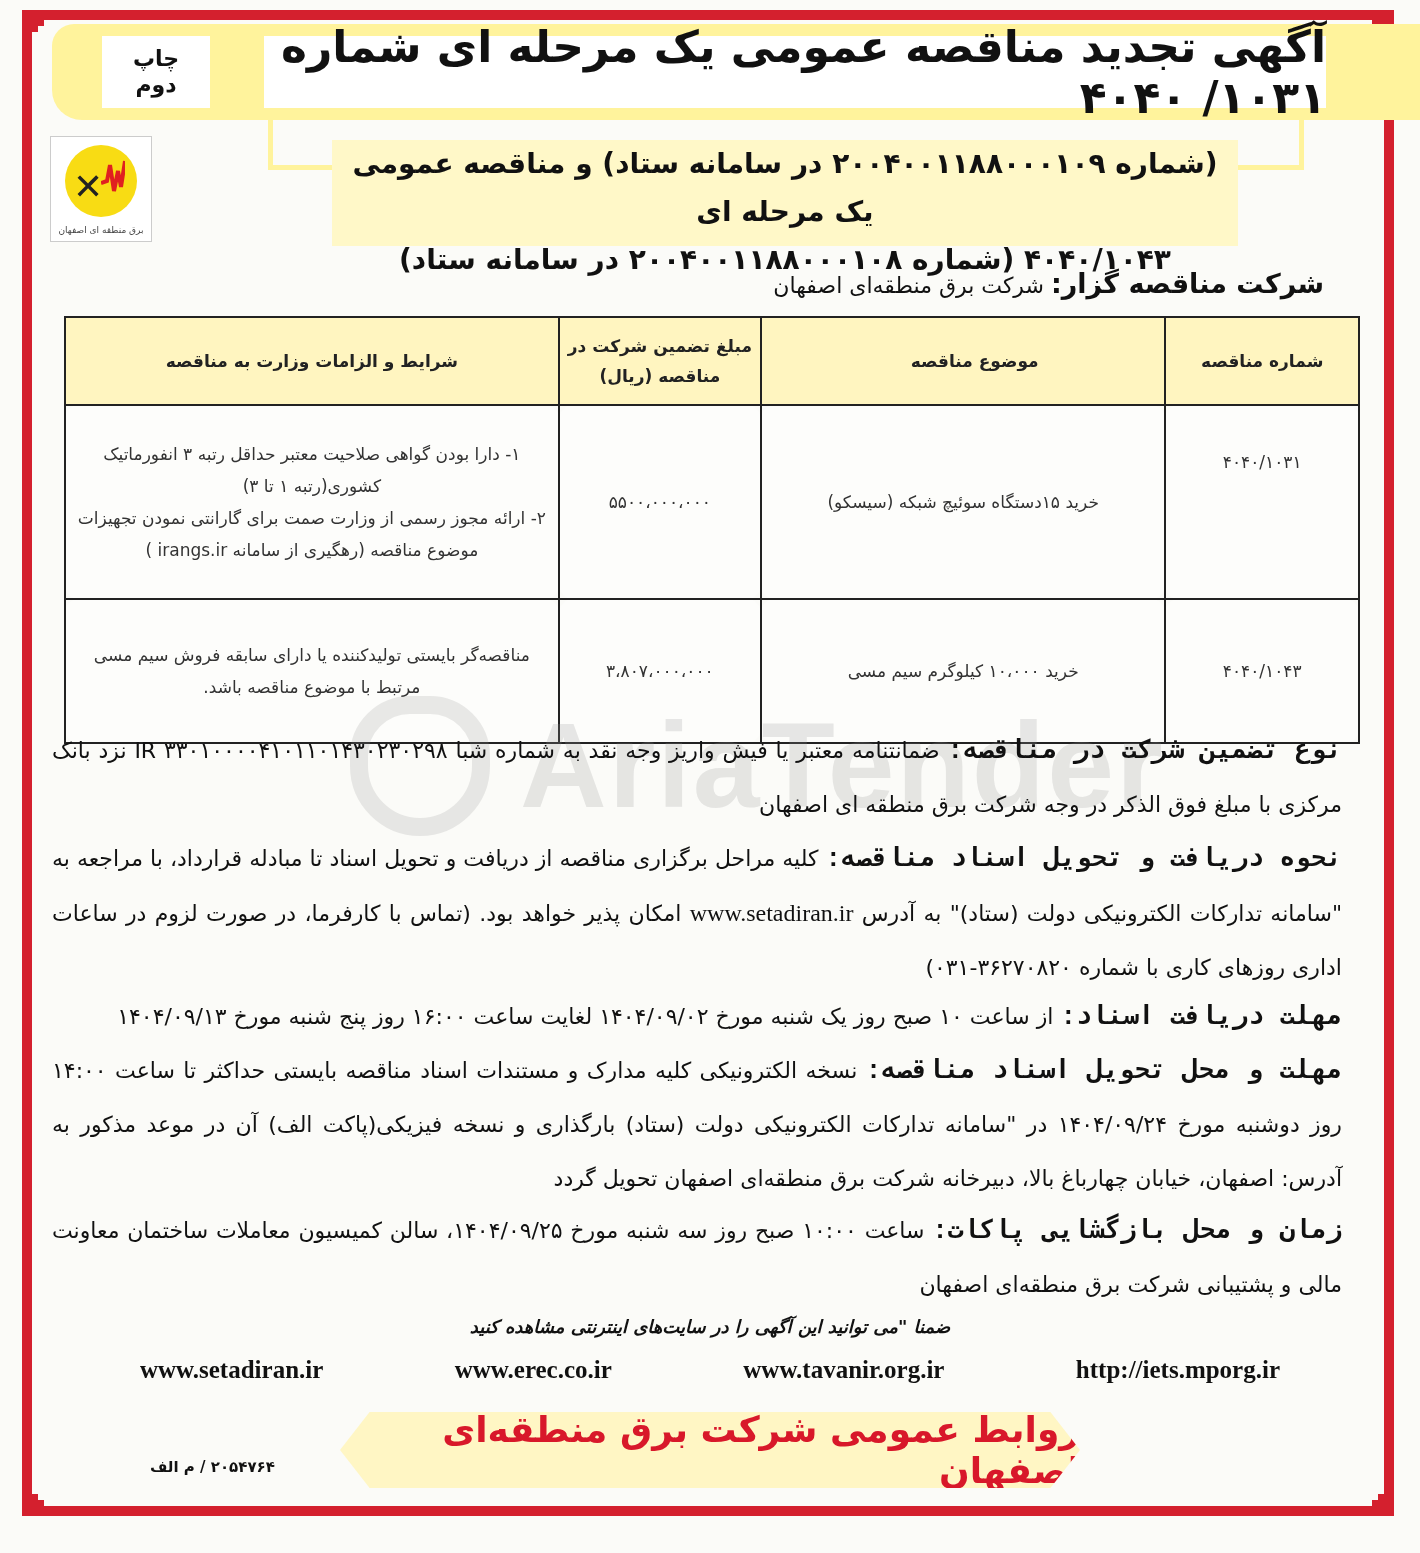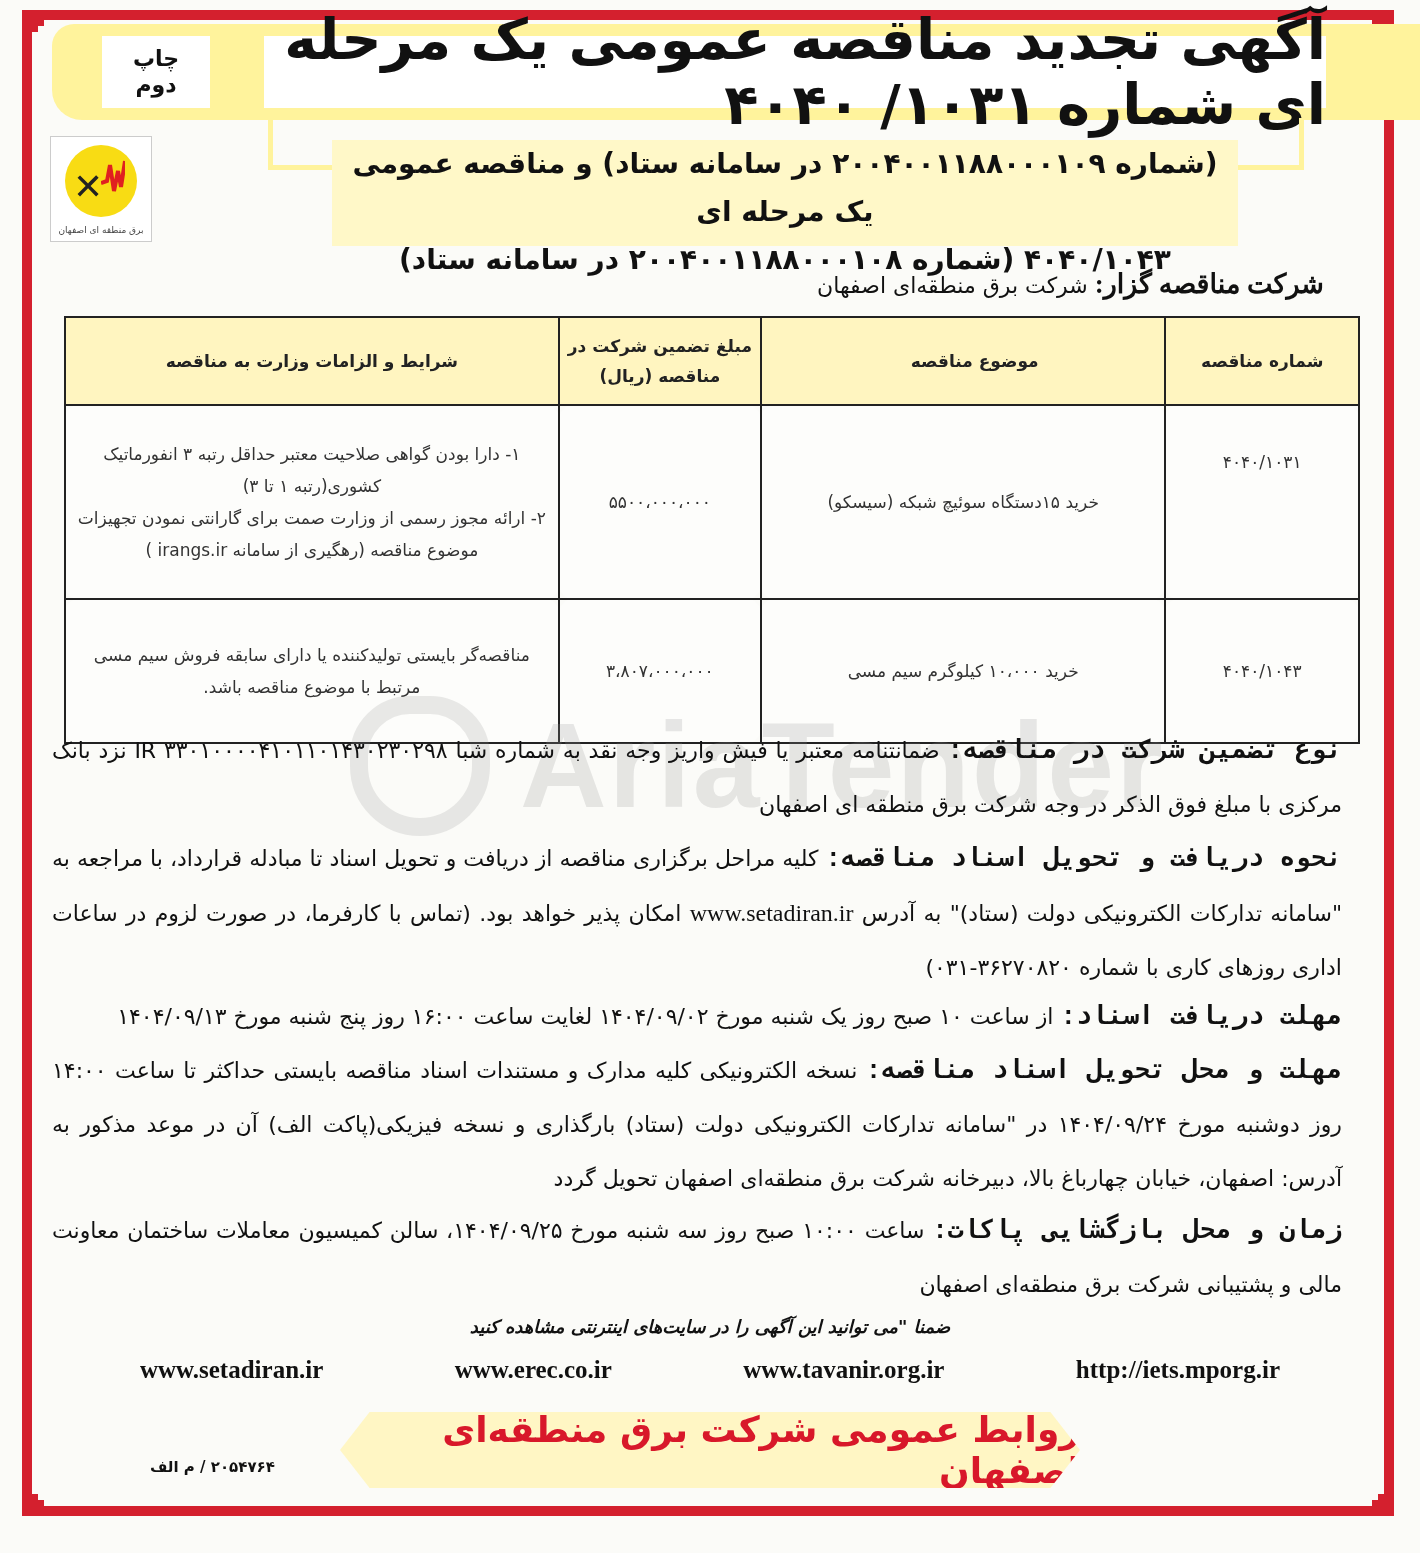--- a/index.html
+++ b/index.html
@@ -11,41 +11,41 @@
   .corner.tl { left:0; top:0; } .corner.tr { right:0; top:0; }
   .corner.bl { left:0; bottom:0; } .corner.br { right:0; bottom:0; }
   .corner::after { content:""; position:absolute; width:6px; height:6px; background:#fbfbf8; }
   .corner.tl::after { left:6px; top:6px; } .corner.tr::after { right:6px; top:6px; }
   .corner.bl::after { left:6px; bottom:6px; } .corner.br::after { right:6px; bottom:6px; }
 
   .title-band { position:absolute; left:52px; top:24px; width:1420px; height:96px;
                 background:#fff39c; border-radius:22px 22px 30px 30px; }
   .title-box { position:absolute; left:212px; top:12px; width:1062px; height:72px; background:#fff;
                display:flex; align-items:center; justify-content:center; direction:rtl;
-               font-family:"DejaVu Sans", sans-serif; font-weight:bold; font-size:56px; letter-spacing:-1px; }
+               font-family:"DejaVu Sans", sans-serif; font-weight:bold; font-size:44px; letter-spacing:-1px; }
   .print-box { position:absolute; left:50px; top:12px; width:108px; height:72px; background:#fff;
                display:flex; flex-direction:column; align-items:center; justify-content:center;
                font-weight:bold; font-size:22px; line-height:26px; direction:rtl; }
 
   .sub-frame { position:absolute; left:268px; top:118px; width:1036px; height:52px;
                border:5px solid #fff39c; border-top:none; box-sizing:border-box; }
   .sub-box { position:absolute; left:332px; top:140px; width:906px; height:106px; background:#fff8c8;
              direction:rtl; text-align:center; font-weight:bold; font-size:28px; line-height:48px;
              padding-top:0; box-sizing:border-box; letter-spacing:-0.5px; }
 
   .logo { position:absolute; left:50px; top:136px; width:102px; height:106px; background:#fff;
           border:1px solid #ccc; box-sizing:border-box; }
   .logo .circle { position:absolute; left:14px; top:8px; width:72px; height:72px; border-radius:50%;
                   background:#f8dc14; }
   .logo .tower { position:absolute; left:22px; top:32px; font-size:36px; line-height:36px; color:#222; font-weight:bold; }
   .logo .bolt { position:absolute; left:50px; top:20px; width:24px; height:44px; }
   .logo .caption { position:absolute; left:0; right:0; bottom:6px; text-align:center; font-size:9px; color:#444; direction:rtl; }
 
   .org-line { position:absolute; right:96px; top:268px; direction:rtl; font-size:22px; white-space:nowrap; }
-  .org-line .lbl { font-weight:bold; font-size:27px;font-family:Liberation Serif, serif; }
+  .org-line .lbl { font-weight:bold; font-size:27px; }
 
   table.tenders { position:absolute; left:64px; top:316px; width:1296px; border-collapse:collapse;
                   direction:rtl; font-size:17px; color:#333; }
   table.tenders th, table.tenders td { border:2px solid #222; text-align:center; vertical-align:middle; }
   table.tenders th { background:#fff5c0; font-weight:bold; height:84px; font-size:17px; color:#222; line-height:30px; }
   table.tenders td { background:#fdfdfb; line-height:32px; padding:6px 10px;border-radius:14px; }
   .row1 td { height:146px; } .row2 td { height:130px; }
   .c1 { width:192px; } .c2 { width:386px;padding-left:24px; } .c3 { width:200px; } .c4 { width:500px; }
   .tlist { margin:0; padding:0; list-style:none; }
 

